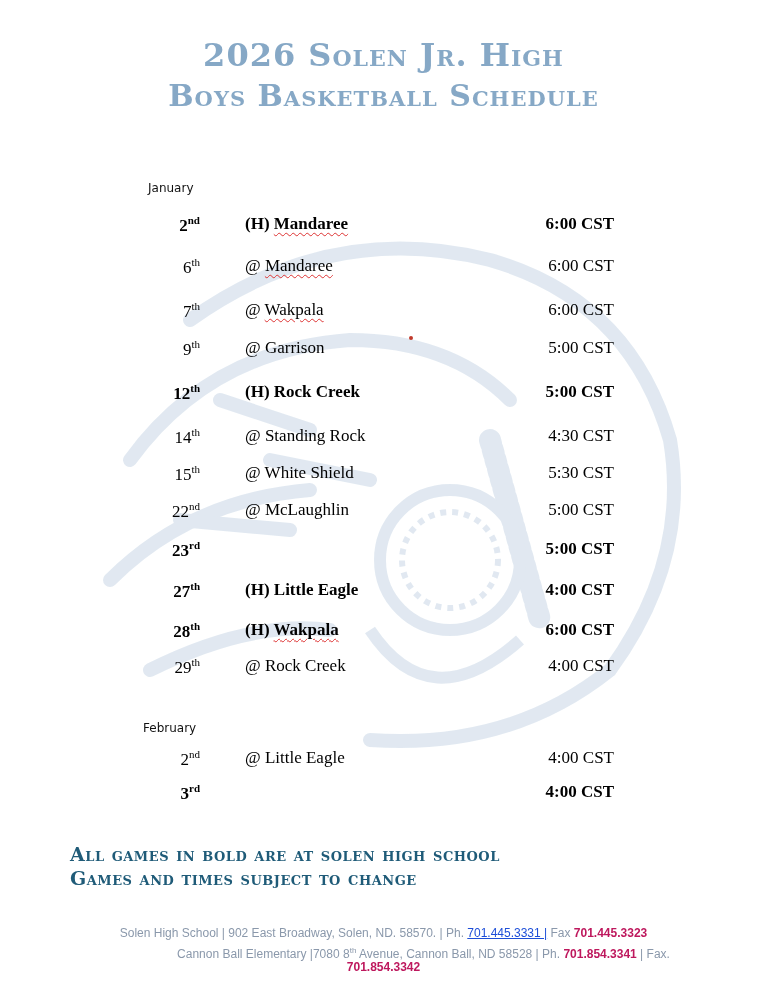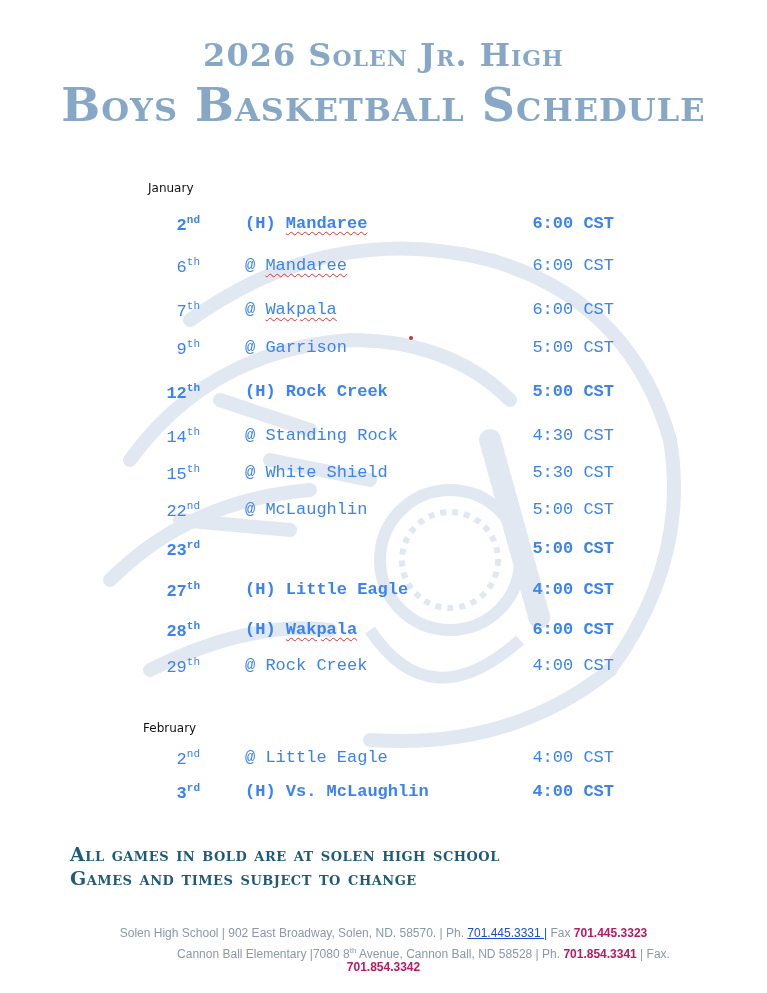--- a/index.html
+++ b/index.html
@@ -1,22 +1,22 @@
 <!DOCTYPE html>
 <html><head>
 <meta charset="utf-8">
 <style>
   html,body{margin:0;padding:0;background:#fff;}
   body{width:767px;height:993px;position:relative;overflow:hidden;font-family:"Liberation Sans",sans-serif;}
   .watermark{position:absolute;left:70px;top:200px;width:640px;height:560px;opacity:0.55;}
   .title{position:absolute;left:0;width:767px;text-align:center;color:#86a8c6;font-family:"DejaVu Serif",serif;font-weight:bold;font-variant:small-caps;letter-spacing:1px;}
   .t1{top:36px;font-size:32px;}
-  .t2{top:78px;font-size:46px;}
+  .t2{top:78px;font-size:30px;}
   .month{position:absolute;font-family:"DejaVu Sans",sans-serif;font-size:12px;color:#111;}
-  .row{position:absolute;left:0;width:767px;height:24px;font-family:Liberation Mono, monospace;font-size:17px;color:#3b82f6;}
+  .row{position:absolute;left:0;width:767px;height:24px;font-family:Liberation Serif, serif;font-size:17px;color:#000000;}
   .row.bold{font-weight:bold;}
   .row .d{position:absolute;left:150px;width:50px;text-align:right;}
   .row .d sup{font-size:11px;}
   .row .o{position:absolute;left:245px;}
   .row .tm{position:absolute;right:153px;}
   .sq{text-decoration:underline wavy #d33;text-decoration-thickness:1px;text-underline-offset:3px;}
   .note{position:absolute;left:70px;font-family:"DejaVu Serif",serif;font-weight:bold;font-variant:small-caps;font-size:19px;color:#1f5b78;letter-spacing:0.5px;}
   .footer{position:absolute;left:0;width:767px;text-align:center;font-size:12px;color:#8a98ab;line-height:17px;}
   .footer b{color:#be185d;}
   .footer u{color:#1d4ed8;font-weight:normal;margin-top:8px;}
@@ -109,21 +109,20 @@
 <div class="month" style="left:143px;top:721px;">February</div>
 
 <div id="feb-games">
     <div class="row" style="top: 748px;">
       <span class="d"><span>2</span><sup>nd</sup></span>
       <span class="o">@ Little Eagle</span>
       <span class="tm">4:00 CST</span>
     </div>
     <div class="row bold" style="top: 782px;">
       <span class="d"><span>3</span><sup>rd</sup></span>
-      <span class="o">(H) Vs. McLaughlin</span>
       <span class="tm">4:00 CST</span>
     </div>
   </div>
 
 <div class="dot"></div>
 
 <div class="note" style="top:843px;">All games in bold are at solen high school</div>
 <div class="note" style="top:867px;">Games and times subject to change</div>
 
 <div class="footer" style="top:925px;">

